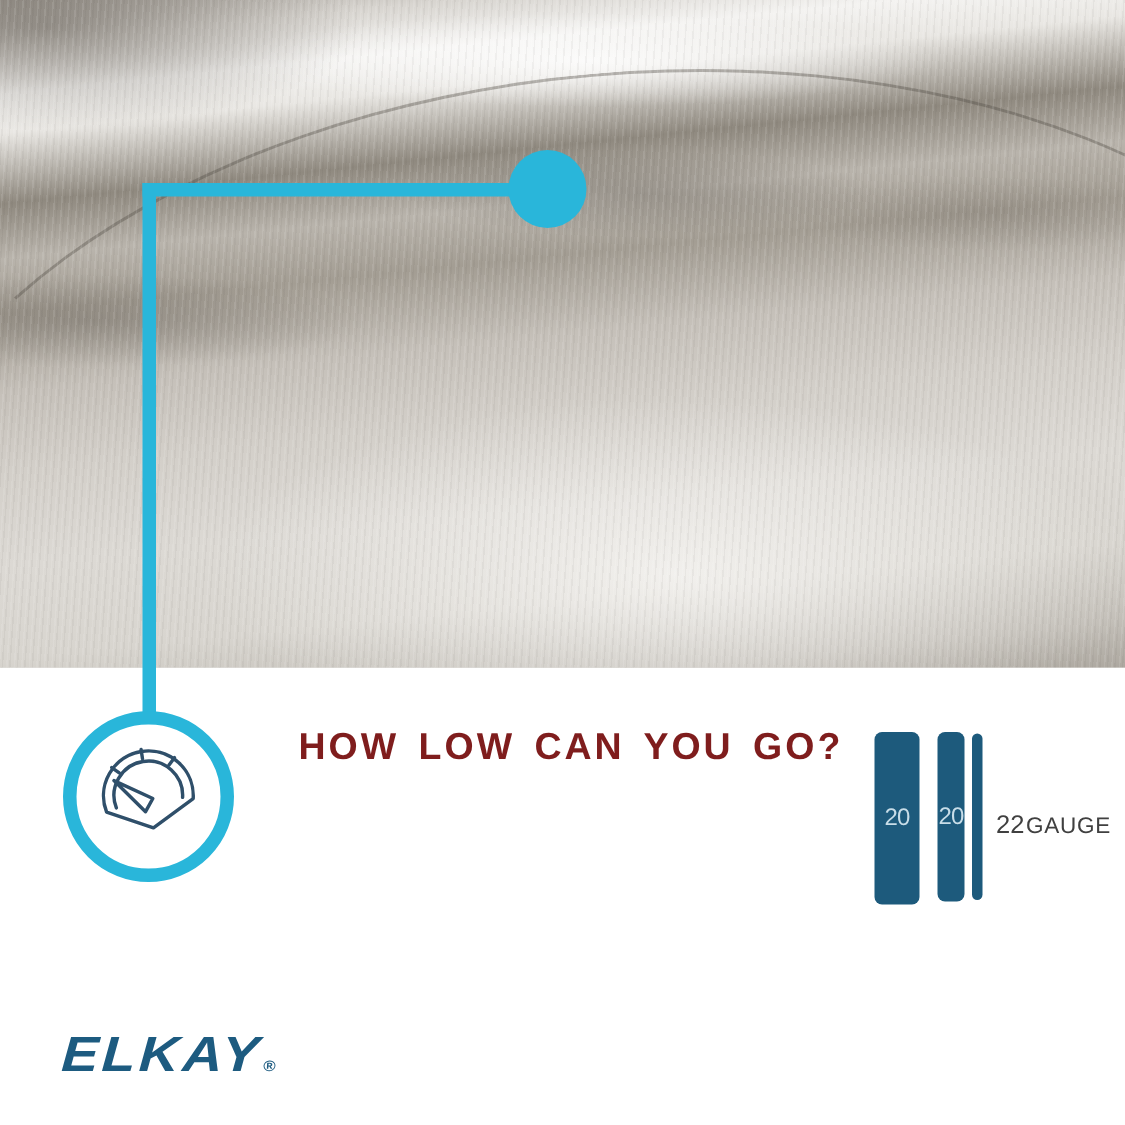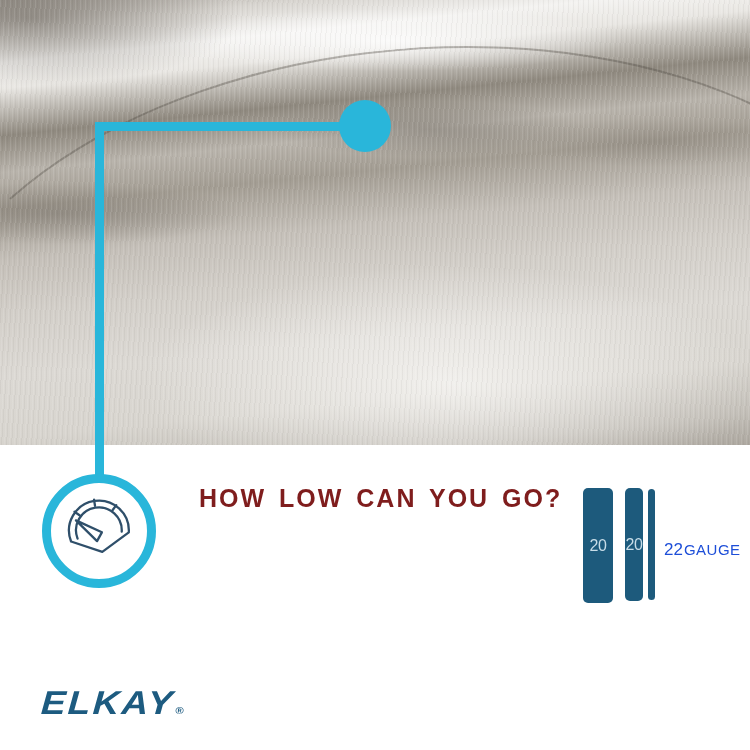--- a/index.html
+++ b/index.html
@@ -60,21 +60,21 @@
   }
 
   
   .bar { position:absolute; background:#1d5a7c; border-radius:5px;
          display:flex; align-items:center; justify-content:center; }
   .bar-18 { left:583px; top:488px; width:30px; height:115px; }
   .bar-20 { left:625px; top:488px; width:18px; height:113px; }
   .bar-22 { left:648px; top:489px; width:7px;  height:111px; border-radius:4px; }
   .bar span { color:#c8dde8; font-size:16px; letter-spacing:-0.5px; }
   .legend {
-    position:absolute; left:664px; top:540px; color:#1d4ed8;
+    position:absolute; left:664px; top:540px; color:#404040;
     display:flex; align-items:baseline; white-space:nowrap;
   }
   .legend .num  { font-size:17px; }
   .legend .unit { font-size:15px; letter-spacing:0.5px; margin-left:1px; }
 
   
   .logo {
     position:absolute; left:40px; top:684px; color:#1d5b80;
     font-size:33px; font-weight:700; font-style:italic; letter-spacing:2px;
     transform:scaleX(1.12) skewX(-3deg); transform-origin:left bottom;

